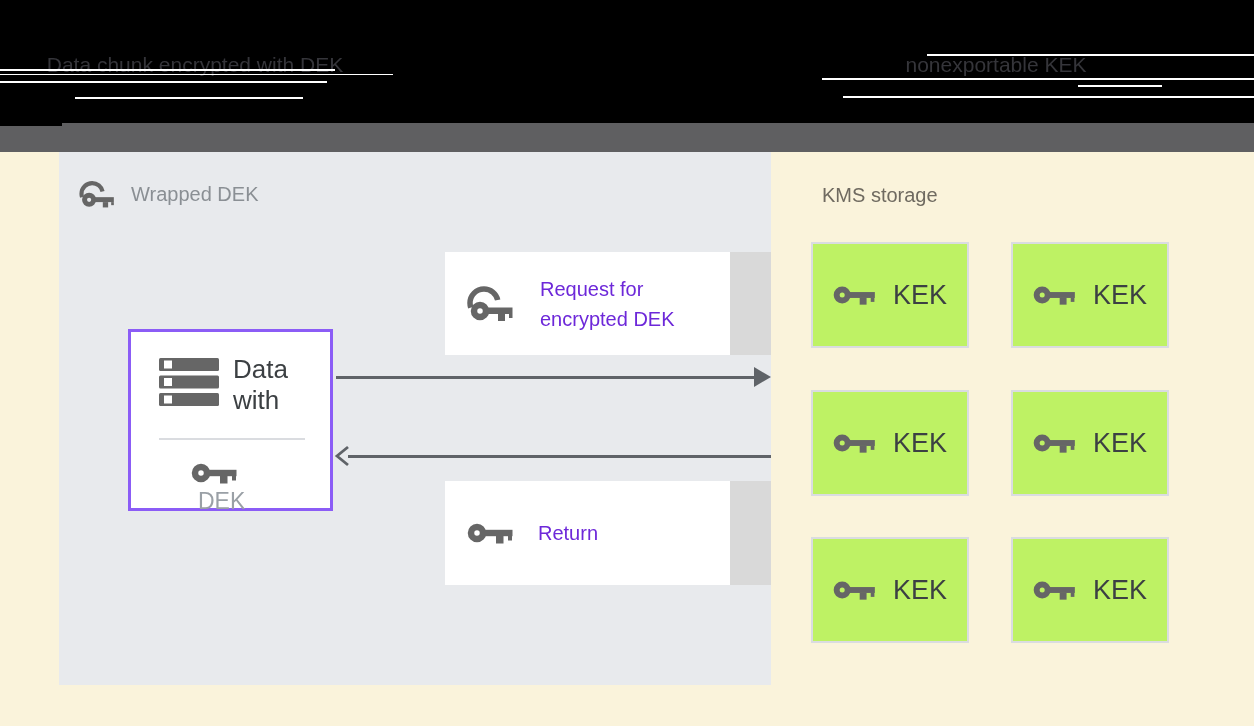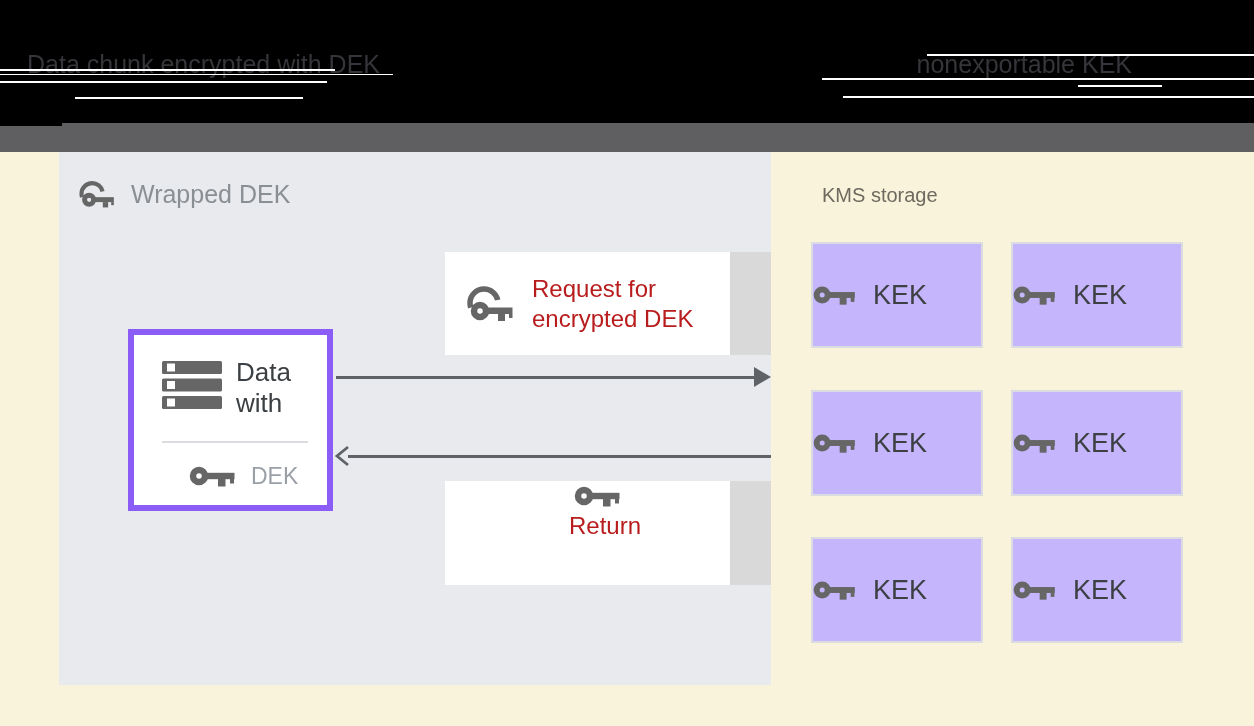--- a/index.html
+++ b/index.html
@@ -7,71 +7,71 @@
     position:relative;
     width:1254px;height:726px;
     background:#FAF3DB;
     overflow:hidden;
     font-family:"Liberation Sans","DejaVu Sans",sans-serif;
   }
   
   .hdr-black{position:absolute;left:0;top:0;width:1254px;height:123px;background:#000;}
   .hdr-gray{position:absolute;left:0;top:123px;width:1254px;height:29px;background:#5F5F61;}
   .hdr-notch{position:absolute;left:0;top:123px;width:62px;height:3px;background:#000;}
-  .hdr-label{position:absolute;text-align:right;font-size:25px;line-height:29px;color:#35353A;}
+  .hdr-label{position:absolute;text-align:center;font-size:21px;line-height:29px;color:#35353A;}
   .hdr-label.left{left:10px;top:50px;width:370px;}
   .hdr-label.right{left:860px;top:50px;width:272px;}
   .glitch{position:absolute;background:#FFFFFF;}
   .g1{left:0;top:69px;width:335px;height:2px;}
   .g2{left:0;top:74px;width:393px;height:1px;}
   .g3{left:0;top:81px;width:327px;height:2px;}
   .g4{left:75px;top:97px;width:228px;height:2px;}
   .g5{left:927px;top:54px;width:327px;height:2px;}
   .g6{left:822px;top:78px;width:432px;height:2px;}
   .g7{left:1078px;top:85px;width:84px;height:2px;}
   .g8{left:843px;top:96px;width:411px;height:2px;}
 
   
   .panel-left{position:absolute;left:59px;top:152px;width:712px;height:533px;background:#E8EAED;}
   .panel-title{position:absolute;left:79px;top:177px;display:flex;align-items:center;}
   .panel-title svg{display:block;}
-  .panel-title .lbl{margin-left:12px;font-size:25px;color:#8A8F94;}
+  .panel-title .lbl{margin-left:12px;font-size:20px;color:#8A8F94;}
 
   
   .data-chunk-box{position:absolute;left:128px;top:329px;width:205px;height:182px;
-    background:#fff;border:6px solid #8b5cf6;box-sizing:border-box;}
+    background:#fff;border:3px solid #8b5cf6;box-sizing:border-box;}
   .dc-icon{position:absolute;left:28px;top:26px;}
   .dc-title{position:absolute;left:102px;top:22px;font-size:26px;line-height:31px;color:#3C4043;}
   .dc-divider{position:absolute;left:28px;top:106px;width:146px;height:2px;background:#DADCE0;}
-  .dc-dek{position:absolute;left:55px;top:126px;display:flex;align-items:center;}
+  .dc-dek{position:absolute;left:55px;top:126px;display:flex;align-items:center;flex-direction:column;}
   .dc-dek .lbl{margin-left:12px;font-size:23px;color:#9AA0A6;}
 
   
   .msg-box{position:absolute;left:445px;width:285px;background:#fff;
     display:flex;align-items:center;box-sizing:border-box;padding-left:22px;}
-  .msg-box .txt{margin-left:13px;font-size:24px;line-height:30px;color:#b91c1c;}
+  .msg-box .txt{margin-left:21px;font-size:20px;line-height:30px;color:#6d28d9;}
   .request-box{top:252px;height:103px;}
-  .return-box{top:481px;height:104px;flex-direction:column;}
+  .return-box{top:481px;height:104px;}
   .shadow-strip{position:absolute;left:730px;width:41px;background:#D9D9D9;}
   .request-strip{top:252px;height:103px;}
   .return-strip{top:481px;height:104px;}
 
   
   .arrow-line{position:absolute;height:3px;background:#5F6368;}
   .arrow-right-line{left:336px;top:376px;width:421px;}
   .arrow-left-line{left:348px;top:455px;width:423px;}
   .arrow-right-head{position:absolute;left:754px;top:367px;width:0;height:0;
     border-left:17px solid #5F6368;border-top:10px solid transparent;border-bottom:10px solid transparent;}
   .arrow-left-head{position:absolute;left:334px;top:445px;}
 
   
   .kms-label{position:absolute;left:790px;top:184px;font-size:20px;color:#6F6A60;margin-left:32px;}
-  .kek-box{position:absolute;width:172px;height:106px;background:#c4b5fd;
+  .kek-box{position:absolute;width:158px;height:106px;background:#bef264;
     border:2px solid #DADCE0;box-sizing:border-box;
-    display:flex;align-items:center;}
+    display:flex;align-items:center;justify-content:center;}
   .kek-box .lbl{margin-left:14px;font-size:27px;color:#3C4043;}
   .kek-r0c0{left:811px;top:242px;}  .kek-r0c1{left:1011px;top:242px;}
   .kek-r1c0{left:811px;top:390px;}  .kek-r1c1{left:1011px;top:390px;}
   .kek-r2c0{left:811px;top:537px;}  .kek-r2c1{left:1011px;top:537px;}
   svg{display:block;}
 </style>
 </head>
 <body>
 
 <div class="page">

